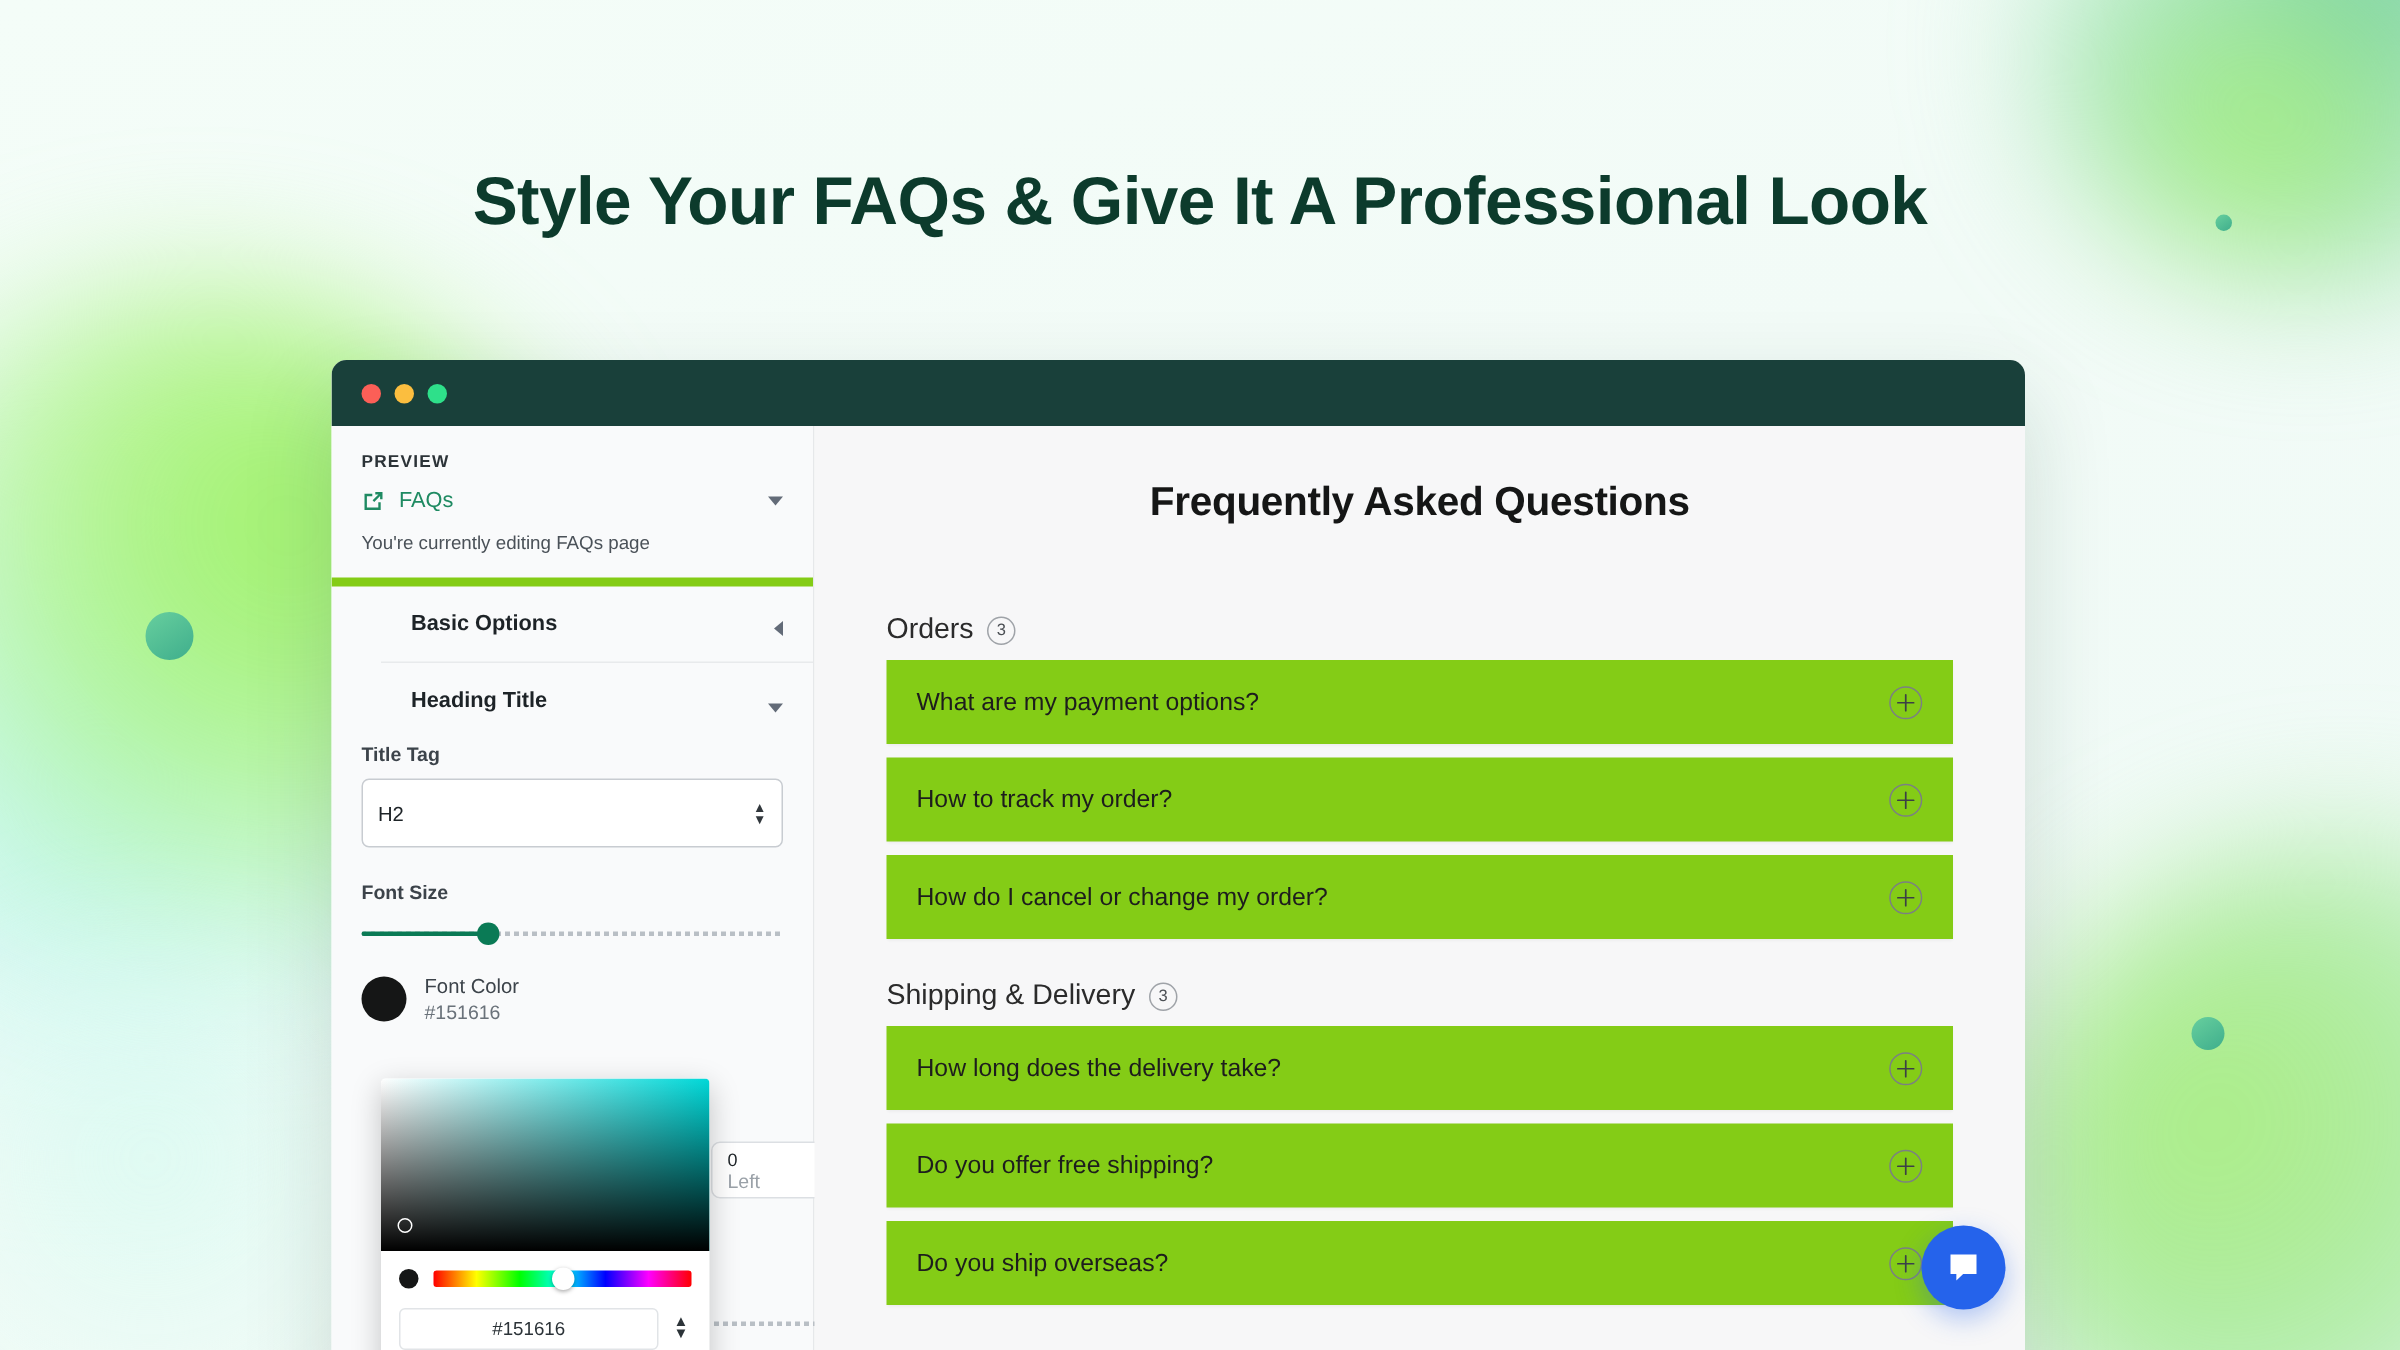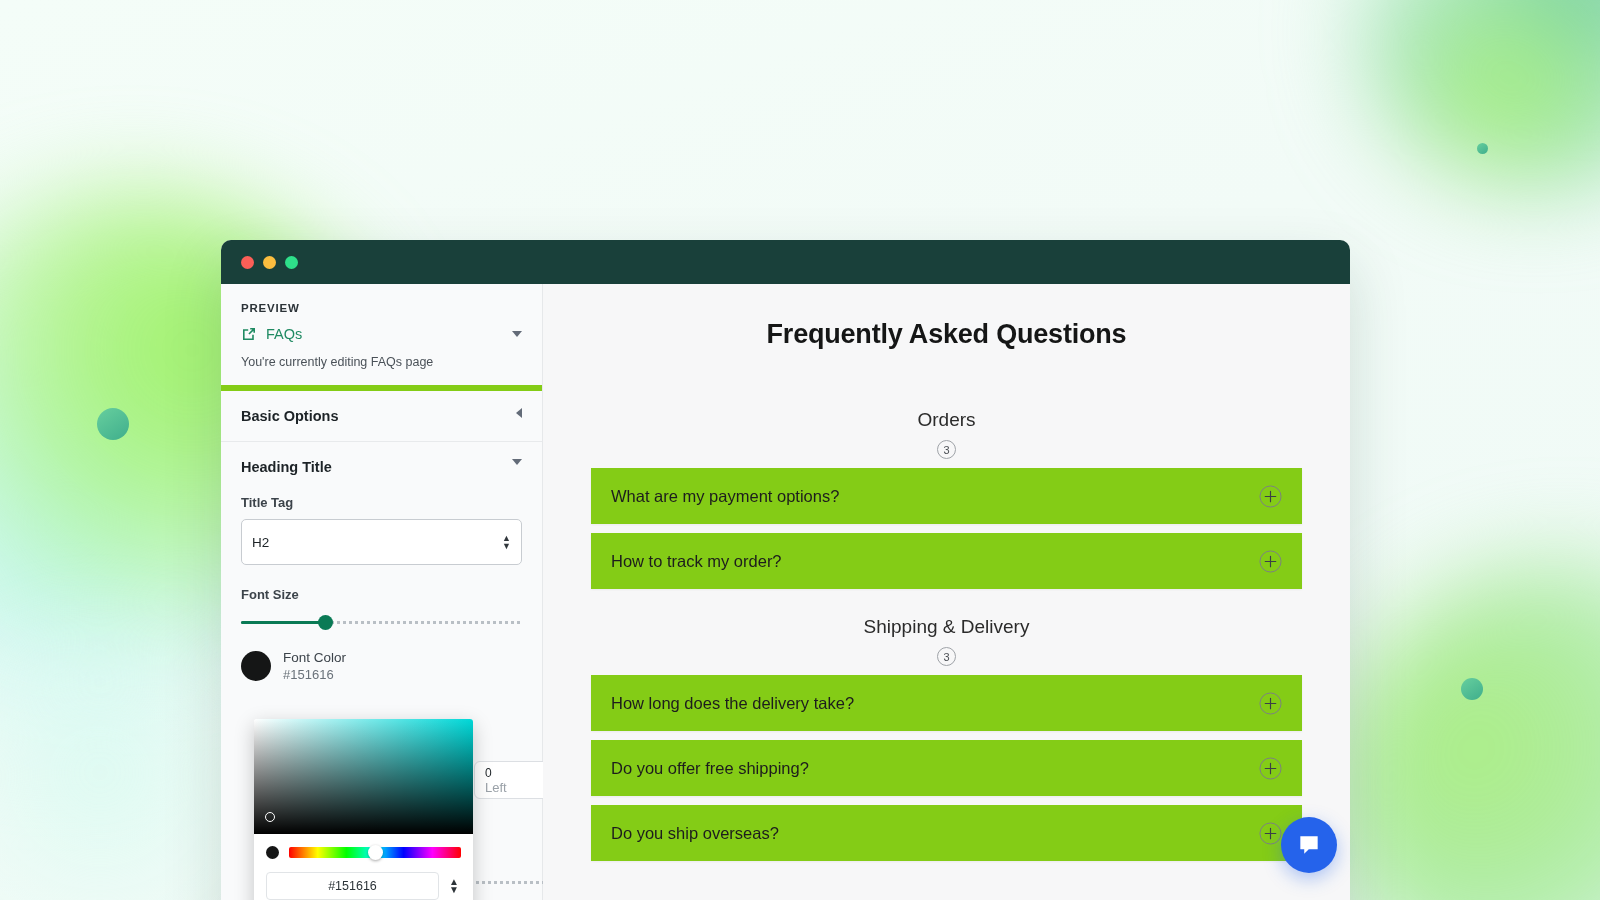--- a/index.html
+++ b/index.html
@@ -94,22 +94,22 @@
     border-right: 5.5px solid transparent; border-top: 6px solid #636b78;
   }
   .caret-lf {
     margin-left: auto;
     width: 0; height: 0; border-top: 5.5px solid transparent;
     border-bottom: 5.5px solid transparent; border-right: 6px solid #636b78;
   }
   .preview-note { font-size: 12.5px; color: #4a5158; margin-top: 13px; }
 
   .sec-head-row {
-    display: flex; align-items: flex-start;
-    padding: 17px 20px; border-bottom: 1px solid #e8eaec;
+    display: flex; align-items: flex-end;
+    padding: 17px 20px; border-bottom: 1px solid #e8eaec; margin-left: 33px;
   }
   .sec-head { font-size: 14.5px; font-weight: 700; color: #1d2327; }
 
   .field-group { padding: 16px 20px 0 20px; }
   .field-label { font-size: 13px; color: #3c434a; margin-bottom: 9px; font-weight: bold; }
   .select-box {
     height: 46px; background: #fff; border: 1px solid #c8ccd1;
     border-radius: 5px; display: flex; align-items: center;
     padding: 0 10px; font-size: 13.5px; color: #1d2327;
   }
@@ -195,21 +195,21 @@
 
   
   .preview-pane {
     flex: 1; background: #f7f7f8; position: relative; overflow: hidden;
     padding: 0 48px;
   }
   .faq-title {
     text-align: center; font-size: 27px; font-weight: 700;
     color: #151616; padding-top: 35px; letter-spacing: -0.2px;
   }
-  .cat-row { display: flex; align-items: center; gap: 9px; margin-top: 59px; flex-direction: column; }
+  .cat-row { display: flex; align-items: center; gap: 9px; margin-top: 59px; }
   .cat-row.tight { margin-top: 27px; }
   .cat-name { font-size: 19px; color: #2b2b2b; }
   .cat-count {
     width: 19px; height: 19px; border-radius: 50%;
     border: 1px solid #9fa3a8; color: #4b4f54;
     font-size: 11px; display: flex; align-items: center; justify-content: center;
   }
   .faq-item {
     background: #84cc16; height: 56px; margin-top: 9px;
     display: flex; align-items: center; padding: 0 20px;
@@ -236,20 +236,21 @@
   <div class="blob blob-left-lime"></div>
   <div class="blob blob-bottom-left"></div>
   <div class="blob blob-top-right-deep"></div>
   <div class="blob blob-top-right"></div>
   <div class="blob blob-bottom-right"></div>
 
   <div class="dot" style="left:97px;top:408px;width:32px;height:32px;"></div>
   <div class="dot" style="left:1477px;top:143px;width:11px;height:11px;"></div>
   <div class="dot" style="left:1461px;top:678px;width:22px;height:22px;"></div>
 
+  <div class="headline">Style Your FAQs &amp; Give It A Professional Look</div>
 
   <div class="window">
 
     <div class="titlebar">
       <span class="tl tl-red"></span>
       <span class="tl tl-yellow"></span>
       <span class="tl tl-green"></span>
     </div>
 
     <div class="body-row">
@@ -354,20 +355,29 @@
         </div>
         <div class="faq-item">
           <span class="faq-q">How to track my order?</span>
           <span class="plus-icon">
             <svg viewBox="0 0 24 24" width="23" height="23">
                 <circle cx="12" cy="12" r="11" fill="none" stroke="#7b7f84" stroke-width="1"></circle>
                 <path d="M12 6.5v11M6.5 12h11" stroke="#3c4046" stroke-width="1.2" stroke-linecap="round"></path>
               </svg>
           </span>
         </div>
+        <div class="faq-item">
+          <span class="faq-q">How do I cancel or change my order?</span>
+          <span class="plus-icon">
+            <svg viewBox="0 0 24 24" width="23" height="23">
+                <circle cx="12" cy="12" r="11" fill="none" stroke="#7b7f84" stroke-width="1"></circle>
+                <path d="M12 6.5v11M6.5 12h11" stroke="#3c4046" stroke-width="1.2" stroke-linecap="round"></path>
+              </svg>
+          </span>
+        </div>
 
         <div class="cat-row tight">
           <span class="cat-name">Shipping &amp; Delivery</span>
           <span class="cat-count">3</span>
         </div>
         <div class="faq-item">
           <span class="faq-q">How long does the delivery take?</span>
           <span class="plus-icon">
             <svg viewBox="0 0 24 24" width="23" height="23">
                 <circle cx="12" cy="12" r="11" fill="none" stroke="#7b7f84" stroke-width="1"></circle>

